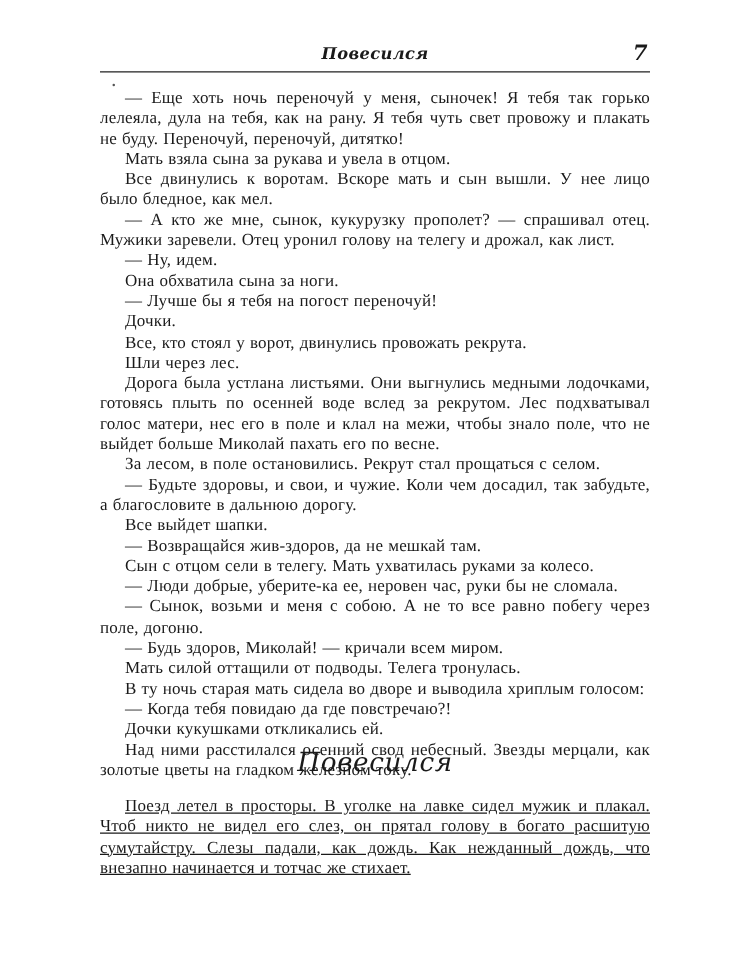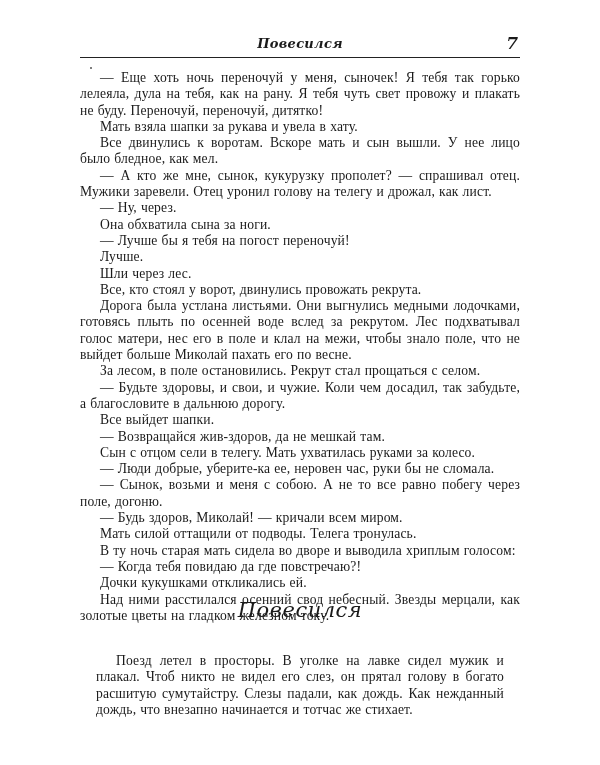--- a/index.html
+++ b/index.html
@@ -22,44 +22,44 @@
   .body-text p { margin: 0; text-indent: 20px; }
   .section-title {
     position: absolute; top: 598px; left: 0; width: 440px; text-align: center;
     font-family: "DejaVu Serif", serif; font-style: italic; font-size: 21px; letter-spacing: 0.5px;
   }
   .body-text-2 {
     position: absolute; top: 637px; left: 0; width: 440px;
     font-family: "Liberation Serif", serif; font-size: 13.6px; line-height: 16.3px;
     text-align: justify; letter-spacing: 0.15px; word-spacing: 0.5px;
   }
-  .body-text-2 p { margin: 16px; text-indent: 20px; }
+  .body-text-2 p { margin: 0; text-indent: 20px; text-decoration: underline; }
 </style>
 </head>
 <body>
 
 <div class="page">
   <div class="running-head">
     <span class="running-title">Повесился</span>
     <span class="page-number">7</span>
   </div>
   <div class="head-rule"></div>
   <div class="speck"></div>
 
   <div class="body-text">
     <p>— Еще хоть ночь переночуй у меня, сыночек! Я тебя так горько лелеяла, дула на тебя, как на рану. Я тебя чуть свет провожу и плакать не буду. Переночуй, переночуй, дитятко!</p>
-    <p>Мать взяла шапки за рукава и увела в хату.</p>
+    <p>Мать взяла сына за рукава и увела в отцом.</p>
     <p>Все двинулись к воротам. Вскоре мать и сын вышли. У нее лицо было бледное, как мел.</p>
     <p>— А кто же мне, сынок, кукурузку прополет? — спрашивал отец. Мужики заревели. Отец уронил голову на телегу и дрожал, как лист.</p>
-    <p>— Ну, через.</p>
+    <p>— Ну, идем.</p>
     <p>Она обхватила сына за ноги.</p>
     <p>— Лучше бы я тебя на погост переночуй!</p>
-    <p>Лучше.</p>
+    <p>Дочки.</p>
+    <p>Все, кто стоял у ворот, двинулись провожать рекрута.</p>
     <p>Шли через лес.</p>
-    <p>Все, кто стоял у ворот, двинулись провожать рекрута.</p>
     <p>Дорога была устлана листьями. Они выгнулись медными лодочками, готовясь плыть по осенней воде вслед за рекрутом. Лес подхватывал голос матери, нес его в поле и клал на межи, чтобы знало поле, что не выйдет больше Миколай пахать его по весне.</p>
     <p>За лесом, в поле остановились. Рекрут стал прощаться с селом.</p>
     <p>— Будьте здоровы, и свои, и чужие. Коли чем досадил, так забудьте, а благословите в дальнюю дорогу.</p>
     <p>Все выйдет шапки.</p>
     <p>— Возвращайся жив-здоров, да не мешкай там.</p>
     <p>Сын с отцом сели в телегу. Мать ухватилась руками за колесо.</p>
     <p>— Люди добрые, уберите-ка ее, неровен час, руки бы не сломала.</p>
     <p>— Сынок, возьми и меня с собою. А не то все равно побегу через поле, догоню.</p>
     <p>— Будь здоров, Миколай! — кричали всем миром.</p>
     <p>Мать силой оттащили от подводы. Телега тронулась.</p>

